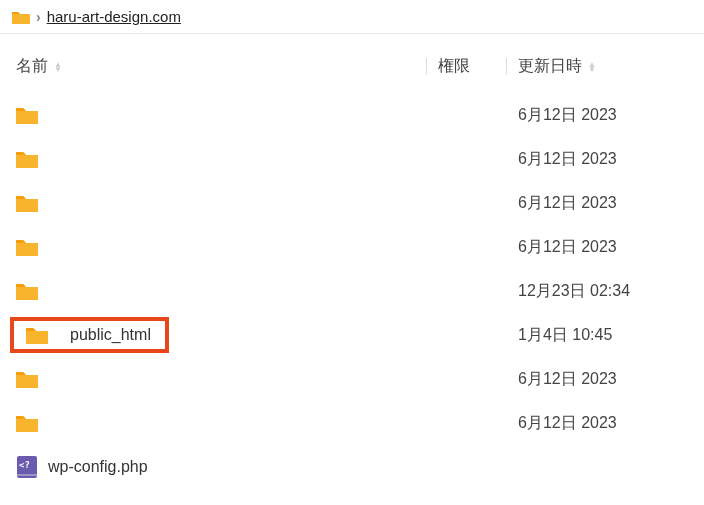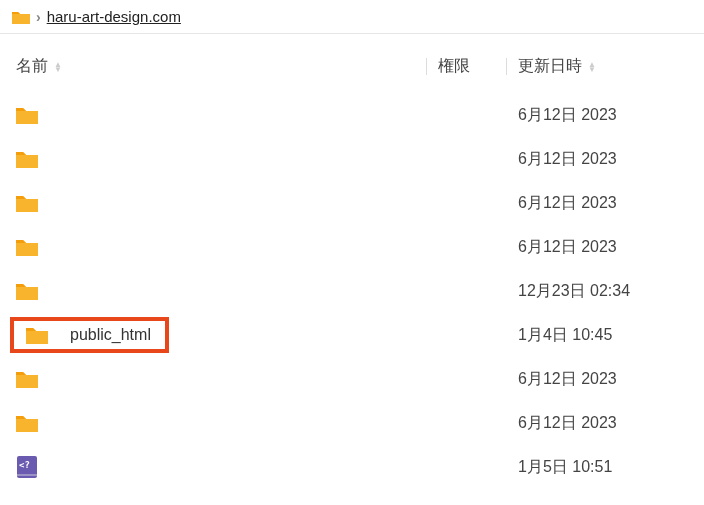--- a/index.html
+++ b/index.html
@@ -250,16 +250,16 @@
         <span></span>
       </div>
       <div class="cell-perm"></div>
       <div class="cell-date">6月12日 2023</div>
     </div>
     <div class="row">
       <div class="cell-name">
         <span class="icon">
           <span class="file-php"></span>
         </span>
-      </div>
-      <div class="cell-date">1月5日 10:51</div>
+        <span>wp-config.php</span>
+      </div>
     </div>
   </div>
 
 </body></html>

